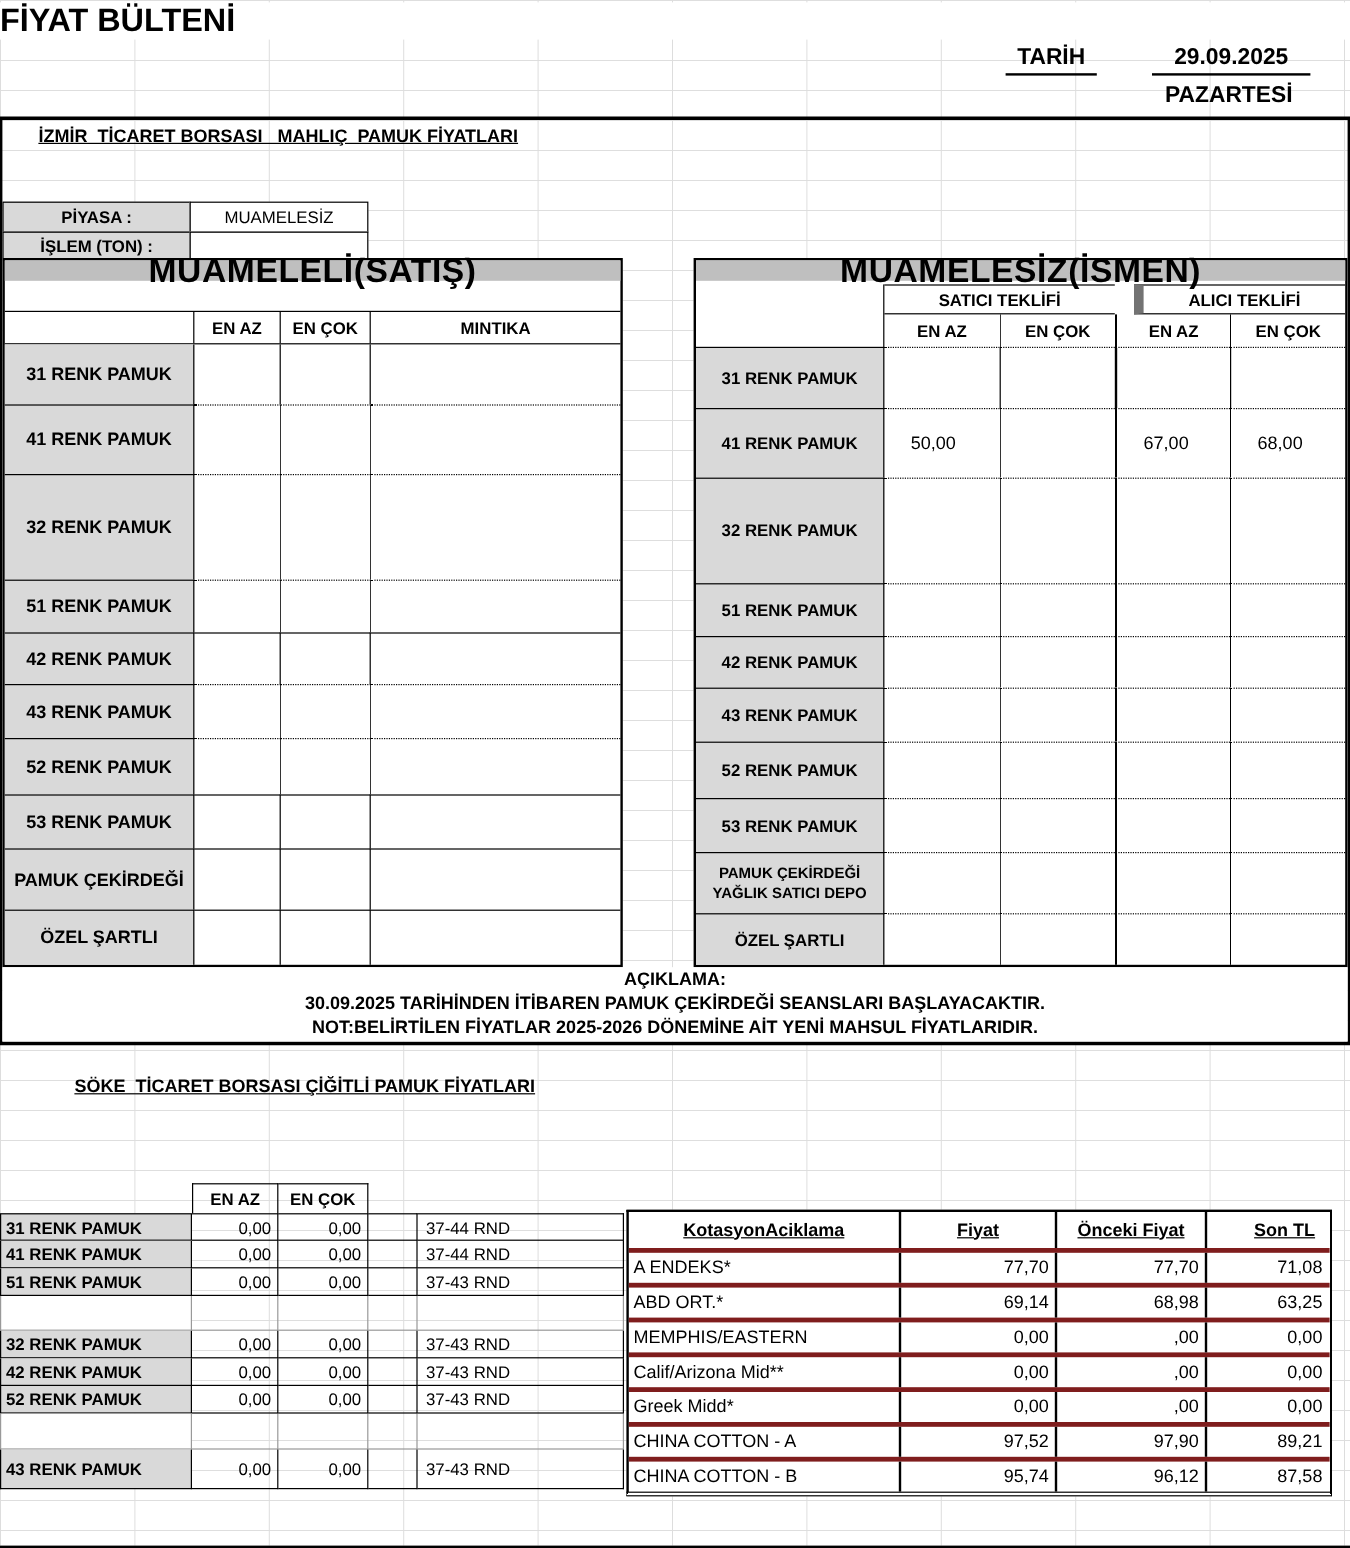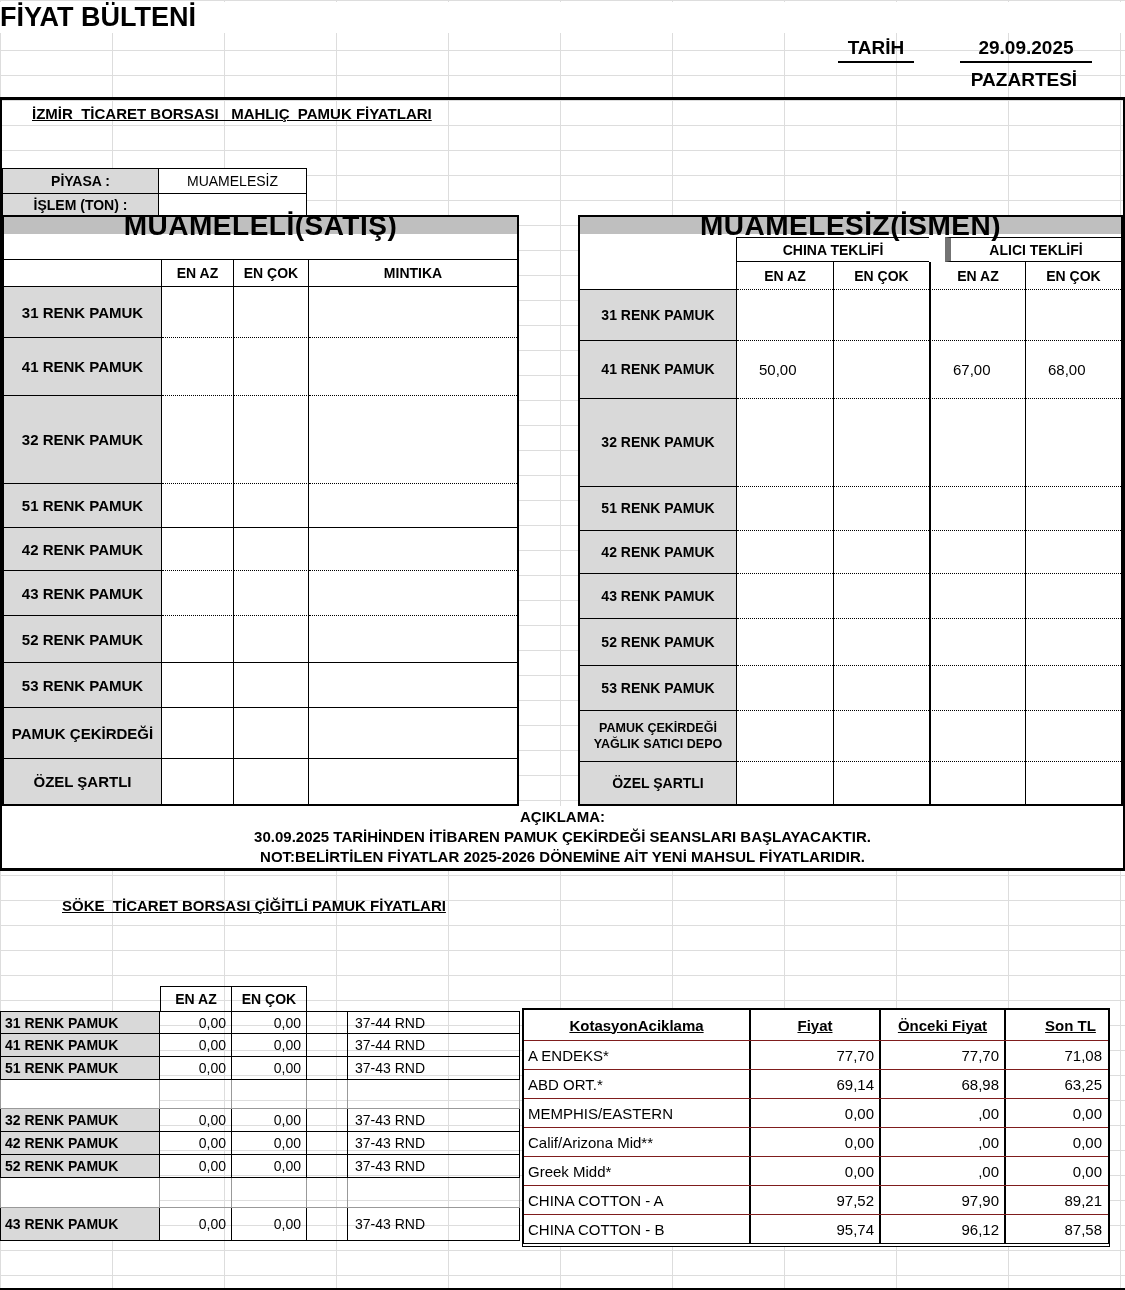--- a/index.html
+++ b/index.html
@@ -63,21 +63,21 @@
 
   
   .rtable { position:absolute; left:576px; top:115px; width:545px; height:591px;
     border:2px solid #000; background:#fff; display:flex; flex-direction:column; }
   .rhead { display:grid; grid-template-columns:157px 1fr 1fr 1fr 1fr; grid-template-rows:25px 28px;
     margin-top:3px; font-weight:bold; font-size:14px; }
   .rhead .corner { grid-row:1/3; grid-column:1; border-right:1px solid #000; border-bottom:1px solid #000; }
   .rhead .g { display:flex; align-items:center; justify-content:center;
     border-top:1px solid #000; border-bottom:1px solid #000; }
   .rhead .g1 { grid-column:2/4; }
-  .rhead .g2 { grid-column:4/6; border-left:6px solid #737373;margin-left:16px; }
+  .rhead .g2 { grid-column:4/6; border-left:8px solid #737373;margin-left:16px; }
   .rhead .sub { display:flex; align-items:center; justify-content:center; border-bottom:1px dotted #000; }
   .rhead .sub:nth-of-type(5), .rhead .sub:nth-of-type(7) { border-left:1px solid #000; }
   .rhead .sub:nth-of-type(6) { border-left:2px solid #000; }
   .rbody { flex:1; display:flex; flex-direction:column; }
   .rbody .row { display:grid; grid-template-columns:157px 1fr 1fr 1fr 1fr; }
   .rbody .row:nth-child(1){height:50px} .rbody .row:nth-child(2){height:58px}
   .rbody .row:nth-child(3){height:88px} .rbody .row:nth-child(4){height:44px}
   .rbody .row:nth-child(5){height:43px} .rbody .row:nth-child(6){height:45px}
   .rbody .row:nth-child(7){height:47px} .rbody .row:nth-child(8){height:45px}
   .rbody .row:nth-child(9){height:51px} .rbody .row:nth-child(10){flex:1}
@@ -123,21 +123,21 @@
   .ktable { position:absolute; left:522px; top:137px; width:588px; background:#fff;
     border:2px solid #000; border-bottom:4px double #000; font-size:15px; }
   .krow { display:grid; grid-template-columns:227px 130px 125px 1fr; height:29px; }
   .krow > div { display:flex; align-items:center; }
   .krow > div:nth-child(1) { padding-left:4px; border-right:2px solid #000; }
   .krow > div:nth-child(2), .krow > div:nth-child(3) { justify-content:flex-end; padding-right:5px; border-right:2px solid #000; }
   .krow > div:nth-child(4) { justify-content:flex-end; padding-right:6px;margin-left:27px; }
   .khead { height:30px; font-weight:bold; }
   .khead > div { justify-content:center !important; padding:0 !important; text-decoration:underline; }
   .khead > div:nth-child(1) { border-right:2px solid #000 !important; }
-  .kbody .krow { border-top:1px solid #7f1d1d; }
+  .kbody .krow { border-top:4px solid #7f1d1d; }
 </style>
 </head>
 <body>
 
 <div id="canvas">
 
   <div class="page-title">FİYAT BÜLTENİ</div>
   <div class="tarih-label">TARİH</div>
   <div class="tarih-value">29.09.2025</div>
   <div class="day-label">PAZARTESİ</div>
@@ -230,21 +230,21 @@
             <div class="vc w-cok"></div>
             <div class="vc w-min"></div>
           </div>
         </div>
     </div>
 
     <div class="rtable">
       <div class="bar">MUAMELESİZ(İSMEN)</div>
       <div class="rhead">
         <div class="corner"></div>
-        <div class="g g1">CHINA TEKLİFİ</div>
+        <div class="g g1">SATICI TEKLİFİ</div>
         <div class="g g2">ALICI TEKLİFİ</div>
         <div class="sub">EN AZ</div>
         <div class="sub">EN ÇOK</div>
         <div class="sub">EN AZ</div>
         <div class="sub">EN ÇOK</div>
       </div>
       <div class="rbody">
 
           <div class="row">
             <div class="lc">31 RENK PAMUK</div>

